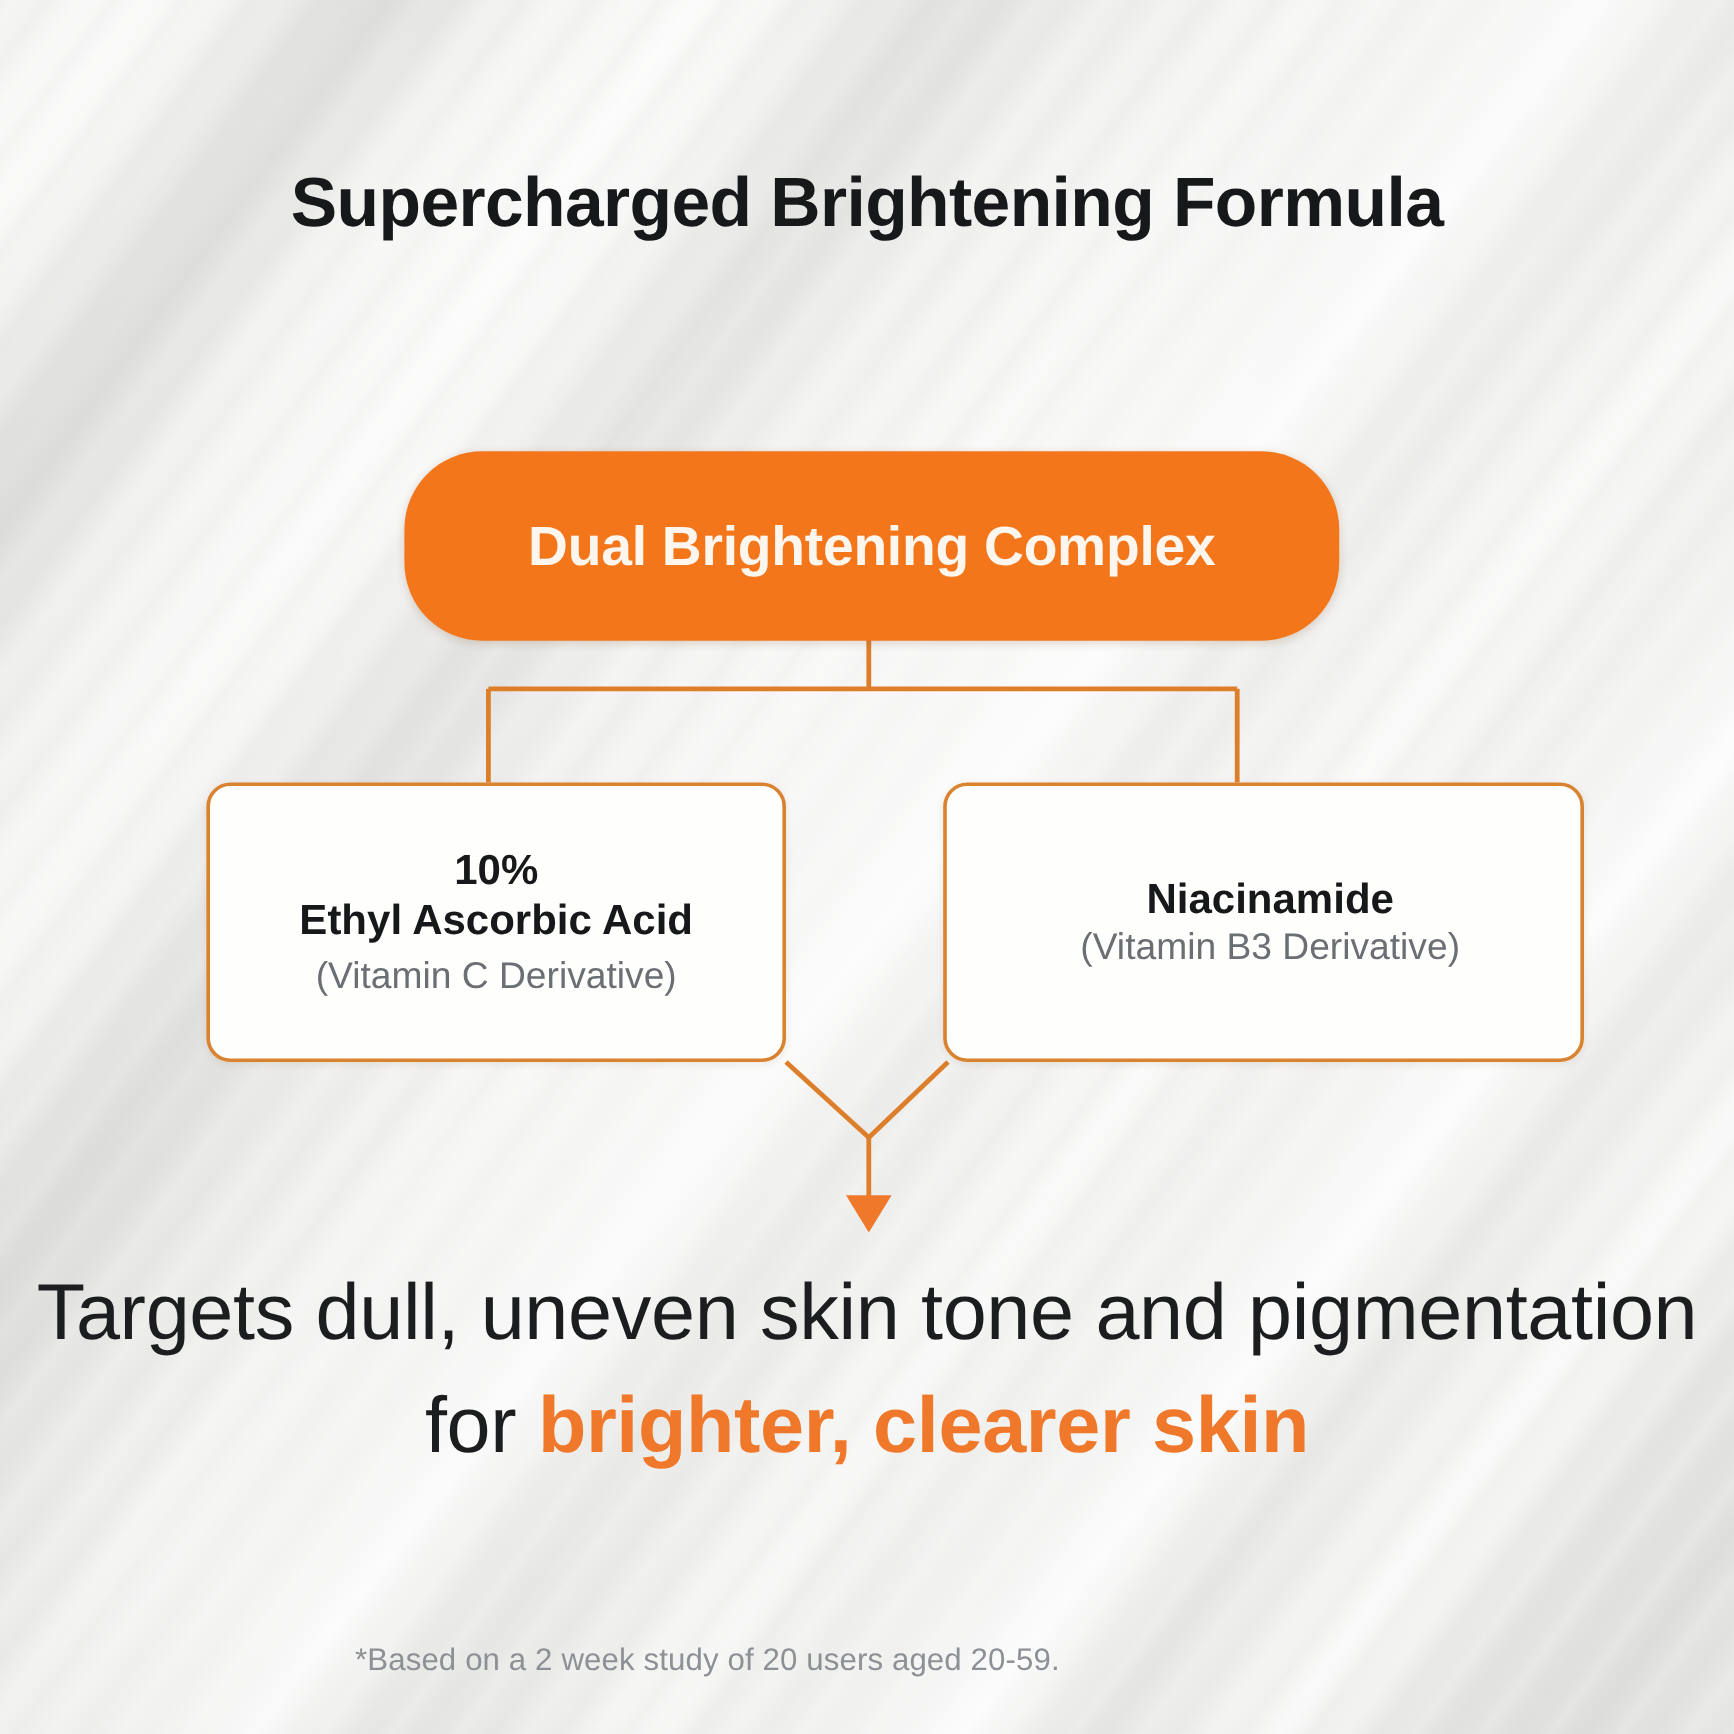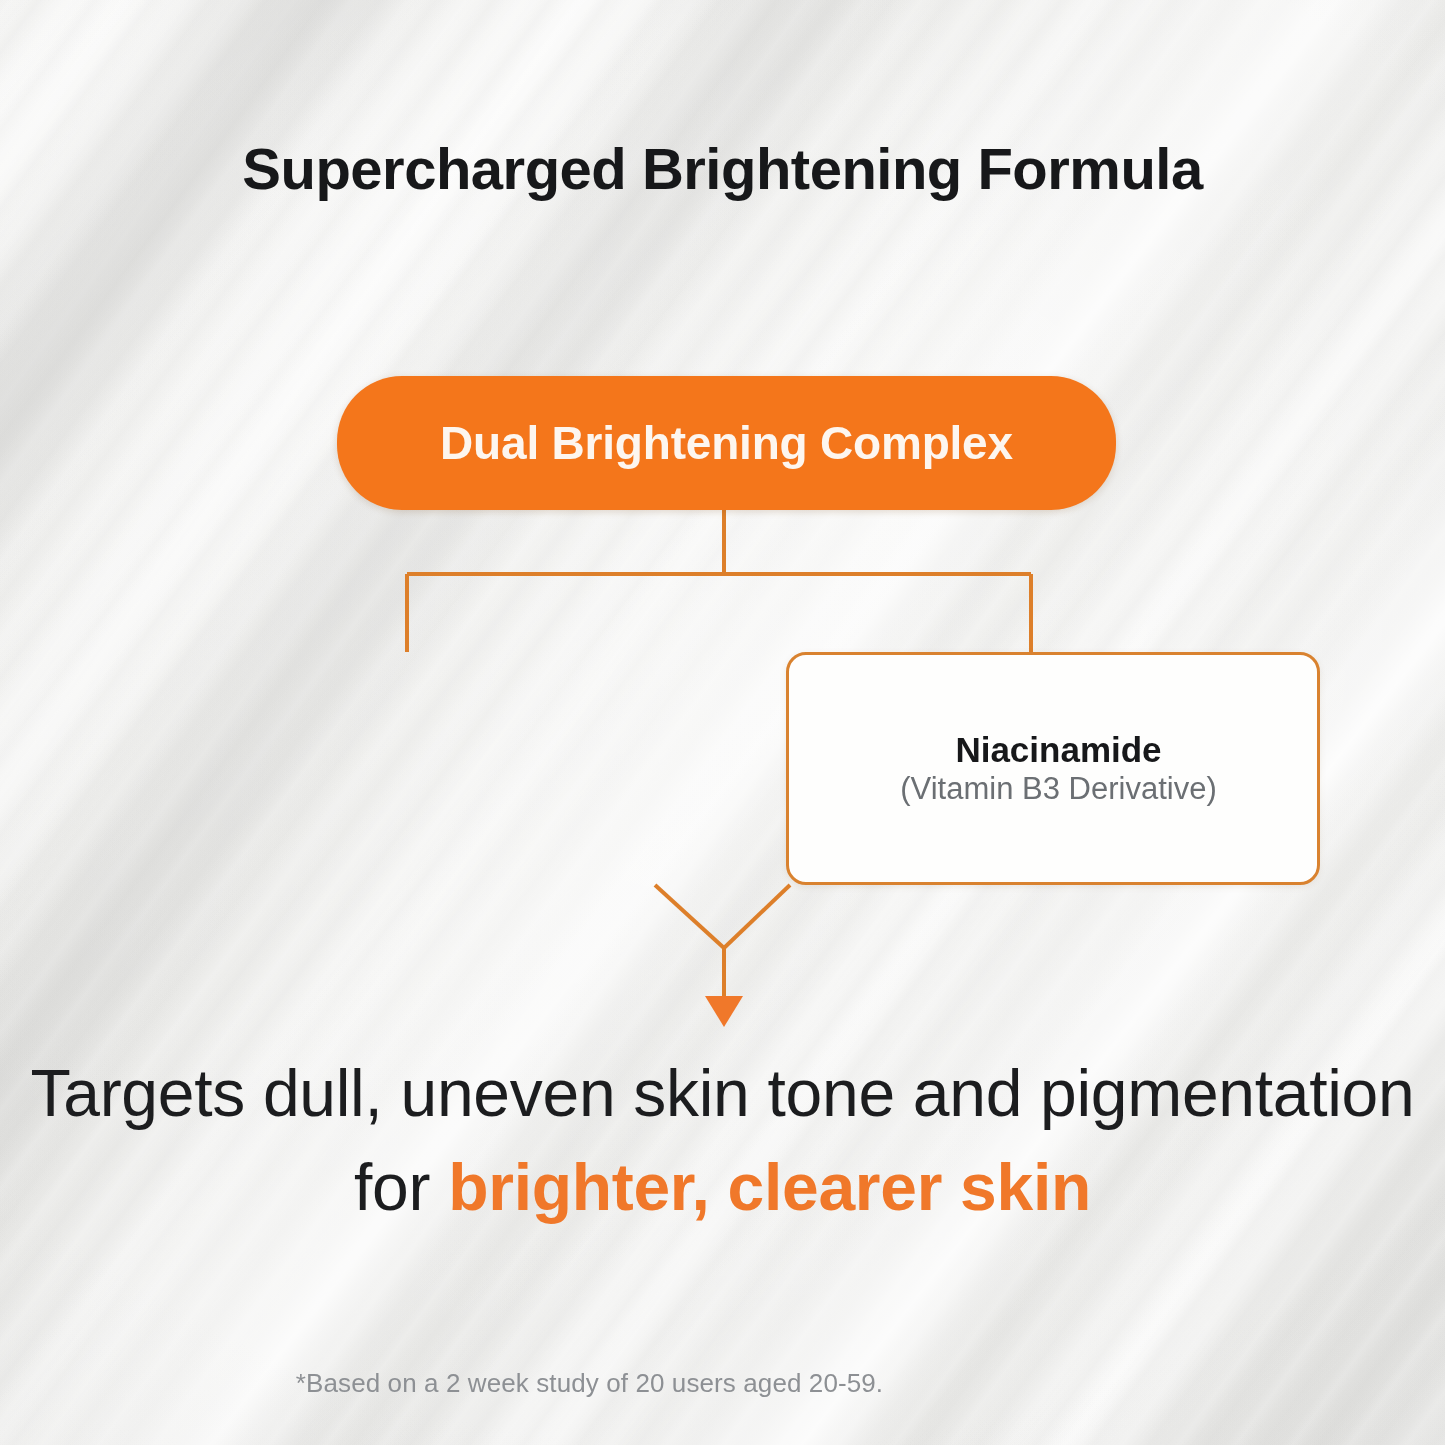--- a/index.html
+++ b/index.html
@@ -137,21 +137,21 @@
     height: 1445px;
     overflow: visible;
   }
 
   
   #pill {
     position: absolute;
     left: 337px;
     top: 376px;
     width: 779px;
-    height: 134px;
+    height: 158px;
     border-radius: 65px;
     background: #f4761b;
     display: flex;
     align-items: center;
     justify-content: center;
     box-shadow: 0 2px 7px rgba(120,70,20,0.18);
   }
   #pill-label {
     font-size: 46px;
     font-weight: 700;
@@ -258,20 +258,25 @@
       <path d="M 724 946 L 724 1000"></path>
     </g>
 
     <polygon points="705,996 743,996 724,1027" fill="#f0782a"></polygon>
   </svg>
 
   <div id="pill">
     <span id="pill-label">Dual Brightening Complex</span>
   </div>
 
+  <div class="card" id="card-left">
+    <div class="card-strong">10%</div>
+    <div class="card-strong">Ethyl Ascorbic Acid</div>
+    <div class="card-sub">(Vitamin C Derivative)</div>
+  </div>
 
   <div class="card" id="card-right">
     <div class="card-strong">Niacinamide</div>
     <div class="card-sub">(Vitamin B3 Derivative)</div>
   </div>
 
   <div id="claim">
     <span>Targets dull, uneven skin tone and pigmentation for </span><span class="hl">brighter, clearer skin</span>
   </div>
 

